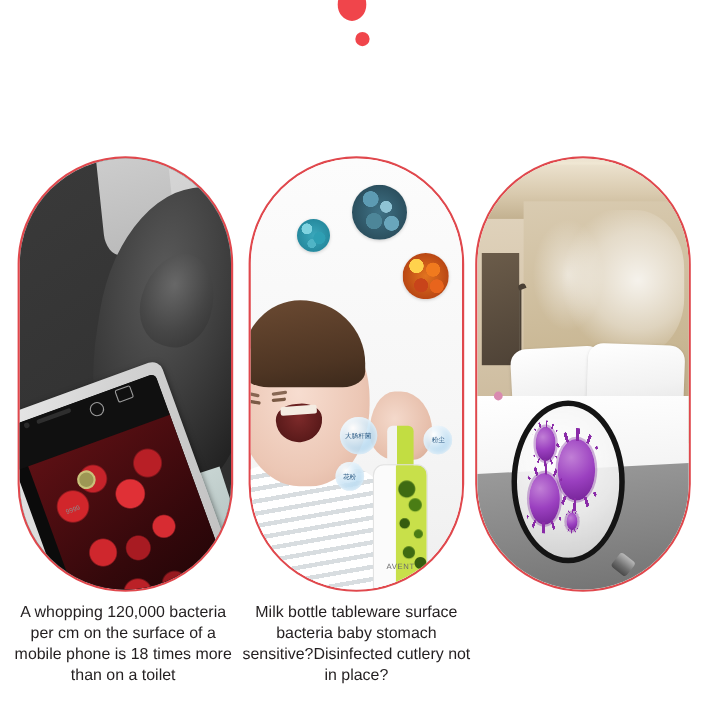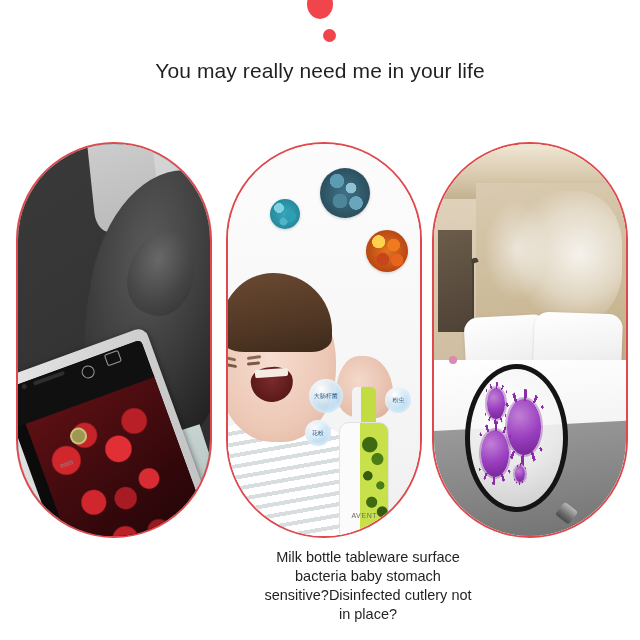--- a/index.html
+++ b/index.html
@@ -513,33 +513,32 @@
   }
   .caption {
     position: absolute;
     top: 0;
     text-align: center;
     color: #231f20;
     font-size: 14.5px;
     line-height: 19px;
   }
   #caption-1 { left: 6px;   width: 212px; }
-  #caption-2 { left: 218px; width: 212px; margin-left: 44px; }
+  #caption-2 { left: 218px; width: 212px; }
   #caption-3 { left: 432px; width: 206px; }
 </style>
 </head>
 <body>
 
 <div id="dots">
   <div class="dot" id="dot-large"></div>
   <div class="dot" id="dot-small"></div>
 </div>
 
 <div id="headline">
-  <span class="line line1">You may really need me in your life</span>
 </div>
 
 <div id="panels">
 
   <div class="panel" id="panel-1">
     <div class="panel-inner">
       <div class="p1-bg"></div>
       <div class="p1-wall"></div>
       <div class="p1-wall2"></div>
       <div class="p1-thumb"></div>
@@ -630,14 +629,15 @@
           <div class="virus" id="virus-mid"></div>
           <div class="virus" id="virus-dot"></div>
         </div>
       </div>
     </div>
   </div>
 
 </div>
 
 <div id="captions">
+  <div class="caption" id="caption-1">A whopping 120,000 bacteria per cm on the surface of a mobile phone is 18 times more than on a toilet</div>
   <div class="caption" id="caption-2">Milk bottle tableware surface bacteria baby stomach sensitive?Disinfected cutlery not in place?</div>
 </div>
 
 </body></html>

